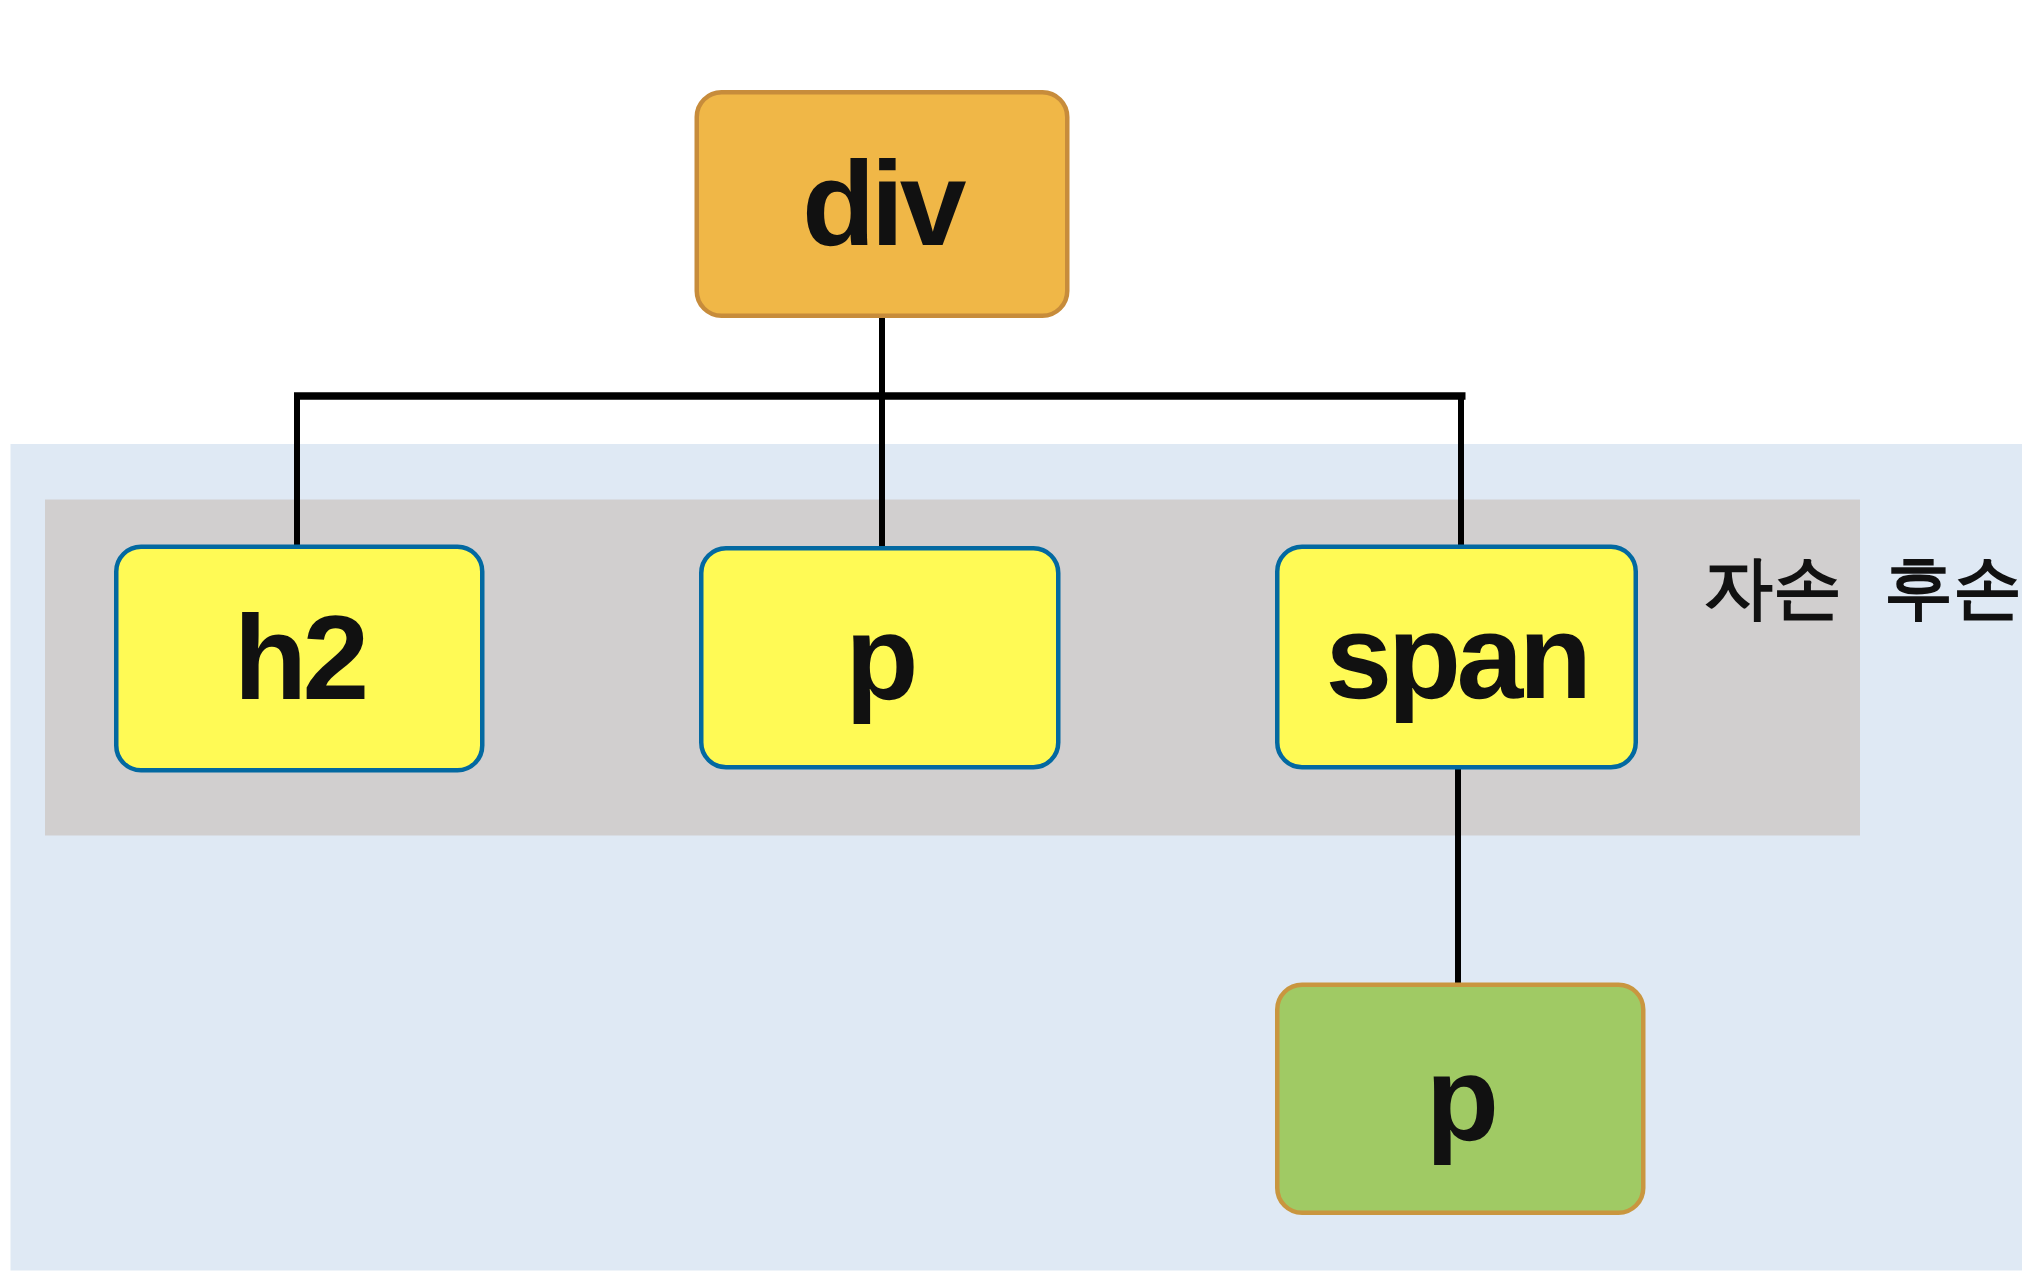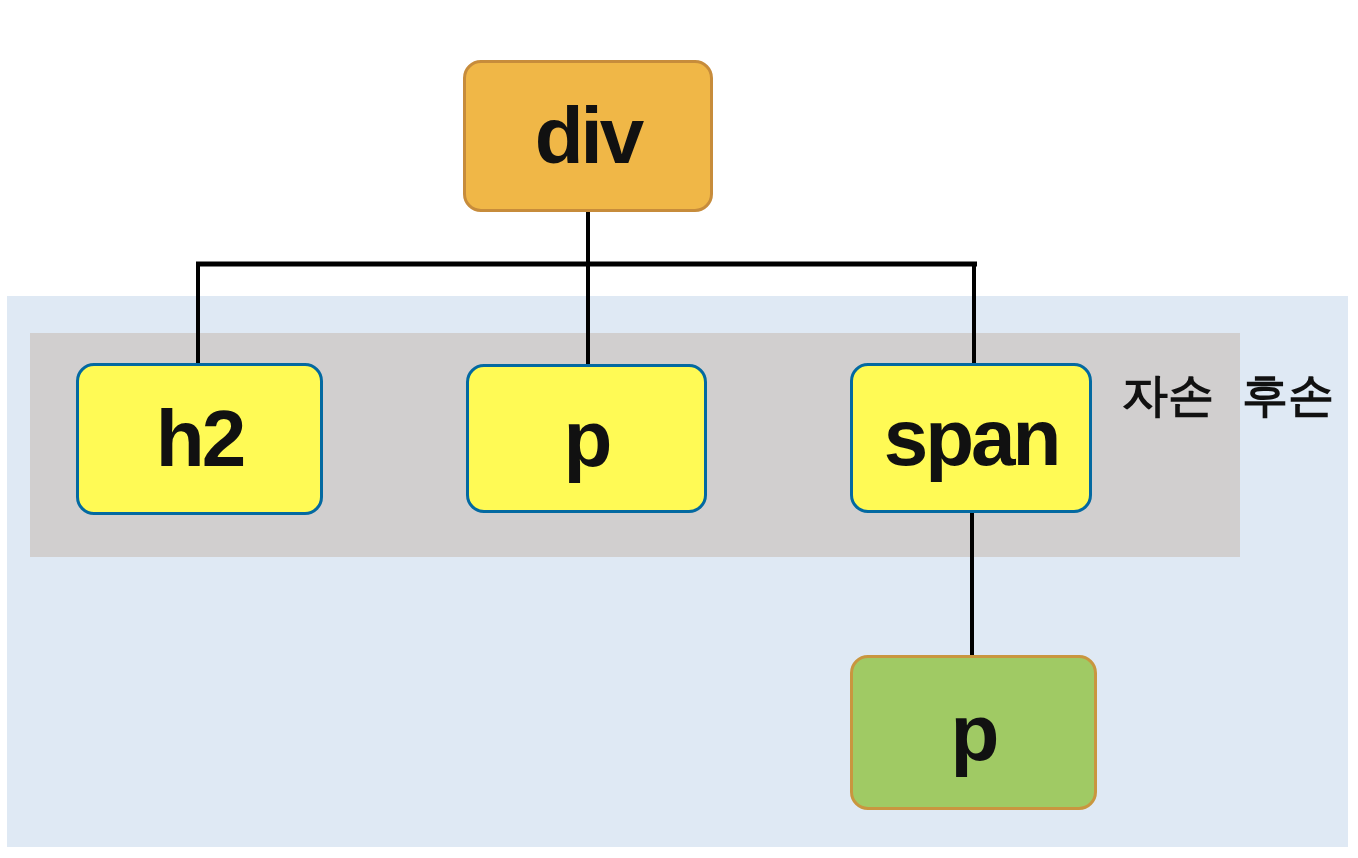--- a/index.html
+++ b/index.html
@@ -74,24 +74,26 @@
     top: 655px;
     width: 247px;
     height: 155px;
     background: #A0CA64;
     border: 3px solid #C9963F;
   }
   .zone-label {
     position: absolute;
     z-index: 3;
     width: 120px;
+    text-align: center;
     font-size: 46px;
     font-weight: 700;
     color: #111111;
     line-height: 1.2;
+    font-family: Liberation Mono, monospace;
   }
   .label-children    { left: 1122px; top: 368px; }
   .label-descendants { left: 1242px; top: 368px; }
 </style>
 </head>
 <body>
 
 <div id="canvas">
 
   <div class="band band-descendants"></div>

